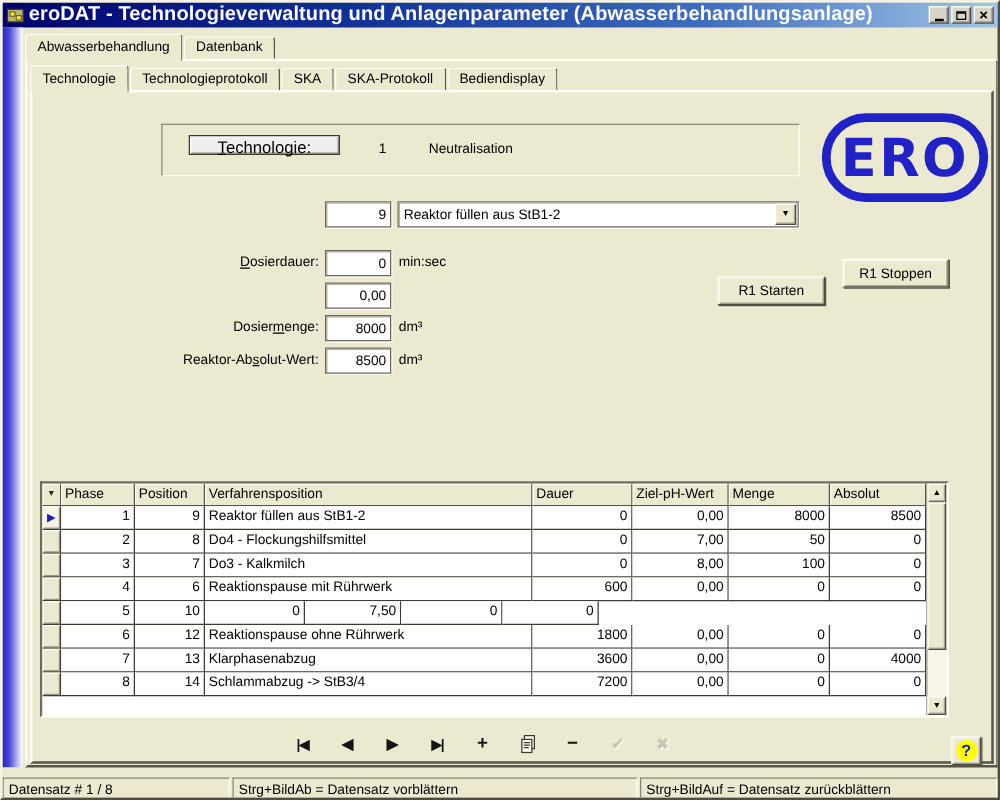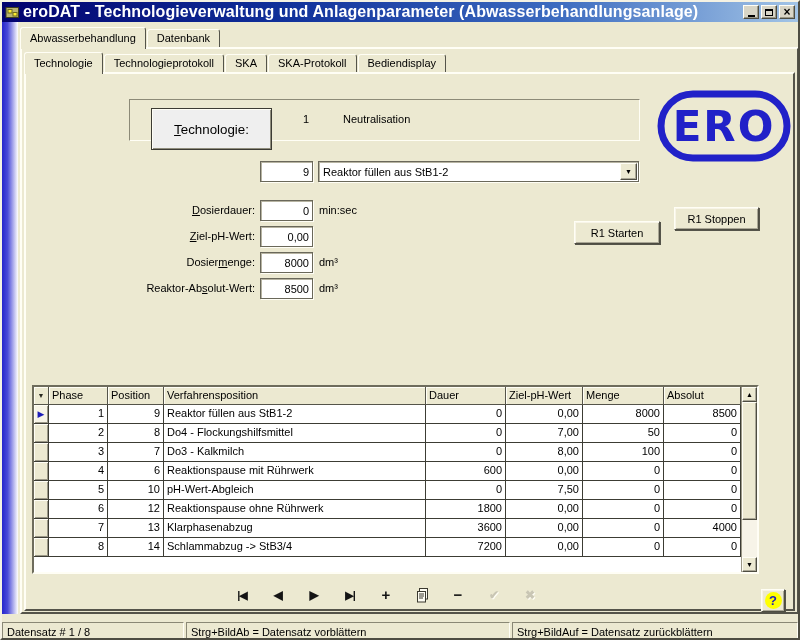--- a/index.html
+++ b/index.html
@@ -59,21 +59,21 @@
   .tech-panel{
     position:absolute;left:127px;top:97px;width:511px;height:42px;
     border:1px solid;border-color:#8c8a77 #fffef5 #fffef5 #8c8a77;
   }
   .btn3d{
     background:#ece9d1;font-family:"Liberation Sans",sans-serif;font-size:11px;color:#000;
     border:1px solid;border-color:#fffef5 #4e4d42 #4e4d42 #fffef5;
     box-shadow:inset 1px 1px 0 #f8f5e8, inset -1px -1px 0 #aaa796, 1px 1px 0 #55544a;
     cursor:default;
   }
-  .tech-btn{position:absolute;left:21px;top:8px;width:121px;height:42px;
+  .tech-btn{position:absolute;left:21px;top:8px;width:121px;height:16px;
     border:1px solid #3c3b33;box-shadow:inset 1px 1px 0 #fffef5, inset -1px -1px 0 #8f8d7c;}
   .tech-num{position:absolute;left:173px;top:13px;}
   .tech-name{position:absolute;left:213px;top:13px;}
   .accel{text-decoration:underline;}
   
   .logo{position:absolute;left:653px;top:86px;}
   
   .flabel{position:absolute;left:40px;width:213px;text-align:right;white-space:nowrap;}
   .fin{
     position:absolute;height:21px;background:#fff;
@@ -236,21 +236,20 @@
       <span class="combo-text">Reaktor füllen aus StB1-2</span>
       <span class="combo-btn">
           <span class="combo-arrow">▼</span>
         </span>
     </div>
 
     <label class="flabel" style="top:202px"><span></span><span class="accel">D</span><span>osierdauer:</span></label>
     <input class="fin num" style="left: 258px; top: 198px; width: 53px;" value="0">
     <span class="unit" style="top:202px">min:sec</span>
 
-    <label class="flabel" style="top:228px"><span></span><span class="accel">Z</span><span>iel-pH-Wert:</span></label>
     <input class="fin num" style="left: 258px; top: 224px; width: 53px;" value="0,00">
 
     <label class="flabel" style="top:254px"><span>Dosier</span><span class="accel">m</span><span>enge:</span></label>
     <input class="fin num" style="left: 258px; top: 250px; width: 53px;" value="8000">
     <span class="unit" style="top:254px">dm³</span>
 
     <label class="flabel" style="top:280px"><span>Reaktor-Ab</span><span class="accel">s</span><span>olut-Wert:</span></label>
     <input class="fin num" style="left: 258px; top: 276px; width: 53px;" value="8500">
     <span class="unit" style="top:280px">dm³</span>
 
@@ -307,21 +306,20 @@
               <div class="gc g2">Reaktionspause mit Rührwerk</div>
               <div class="gc g3 num">600</div>
               <div class="gc g4 num">0,00</div>
               <div class="gc g5 num">0</div>
               <div class="gc g6 num">0</div>
             </div>
             <div class="g-row">
               <div class="gc gi ind"></div>
               <div class="gc g0 num">5</div>
               <div class="gc g1 num">10</div>
-              <div class="gc g2">pH-Wert-Abgleich</div>
               <div class="gc g3 num">0</div>
               <div class="gc g4 num">7,50</div>
               <div class="gc g5 num">0</div>
               <div class="gc g6 num">0</div>
             </div>
             <div class="g-row">
               <div class="gc gi ind"></div>
               <div class="gc g0 num">6</div>
               <div class="gc g1 num">12</div>
               <div class="gc g2">Reaktionspause ohne Rührwerk</div>

